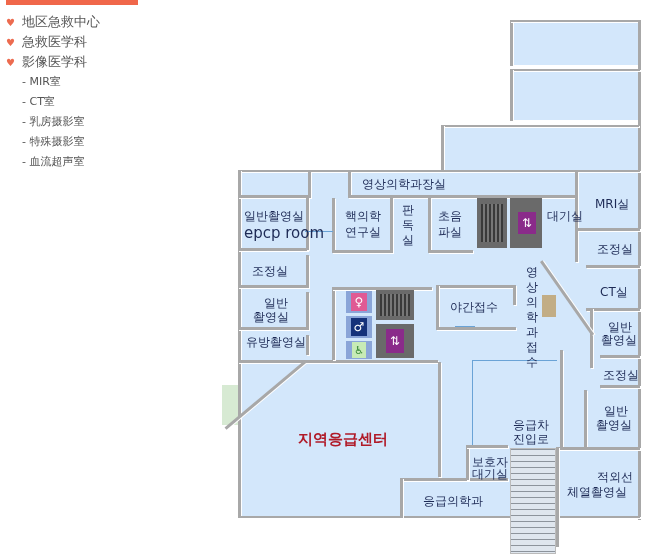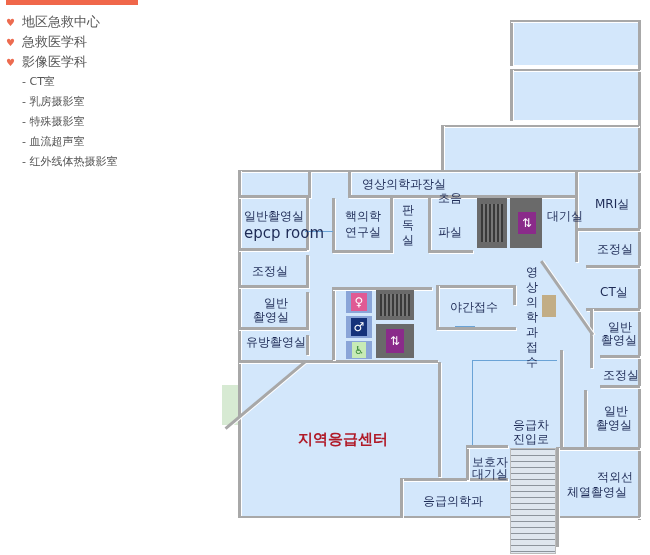--- a/index.html
+++ b/index.html
@@ -31,25 +31,25 @@
     <span>地区急救中心</span>
   </div>
   <div class="nav-main">
     <span class="heart">♥</span>
     <span>急救医学科</span>
   </div>
   <div class="nav-main">
     <span class="heart">♥</span>
     <span>影像医学科</span>
   </div>
+  <div class="nav-sub">- MIR室</div>
   <div class="nav-sub">- CT室</div>
   <div class="nav-sub">- 乳房摄影室</div>
   <div class="nav-sub">- 特殊摄影室</div>
   <div class="nav-sub">- 血流超声室</div>
-  <div class="nav-sub">- 红外线体热摄影室</div>
 </nav>
 
 <div class="map">
 
   <div class="room" style="left:510px;top:20px;width:130px;height:45px;"></div>
   <div class="room" style="left:510px;top:70px;width:130px;height:50px;"></div>
   <div class="room" style="left:441px;top:126px;width:199px;height:45px;"></div>
   <div class="room" style="left:238px;top:172px;width:402px;height:346px;"></div>
   <div class="room" style="left:400px;top:478px;width:240px;height:40px;"></div>
   <div class="room" style="left:222px;top:385px;width:18px;height:40px;background:#d7ead3;"></div>
@@ -141,21 +141,21 @@
   <div style="position:absolute;left:542px;top:295px;width:14px;height:22px;background:#c2ad85;"></div>
 
   <div class="ramp" style="left:510px;top:448px;width:44px;height:104px;"></div>
 
   <div class="lbl" style="left:362px;top:177px;">영상의학과장실</div>
   <div class="lbl" style="left:244px;top:209px;">일반촬영실</div>
   <div class="lbl" style="left:244px;top:226px;font-size:15px;">epcp room</div>
   <div class="lbl" style="left:345px;top:209px;">핵의학</div>
   <div class="lbl" style="left:345px;top:225px;">연구실</div>
   <div class="vlbl" style="left:402px;top:203px;">판독실</div>
-  <div class="lbl" style="left:438px;top:191px;">초음</div>
+  <div class="lbl" style="left:438px;top:209px;">초음</div>
   <div class="lbl" style="left:438px;top:225px;">파실</div>
   <div class="lbl" style="left:547px;top:209px;">대기실</div>
   <div class="lbl" style="left:595px;top:197px;">MRI실</div>
   <div class="lbl" style="left:597px;top:242px;">조정실</div>
   <div class="lbl" style="left:252px;top:264px;">조정실</div>
   <div class="lbl" style="left:600px;top:285px;">CT실</div>
   <div class="lbl" style="left:258px;top:296px;width:30px;">일반</div>
   <div class="lbl" style="left:253px;top:310px;">촬영실</div>
   <div class="lbl" style="left:246px;top:335px;">유방촬영실</div>
   <div class="lbl" style="left:450px;top:300px;">야간접수</div>

